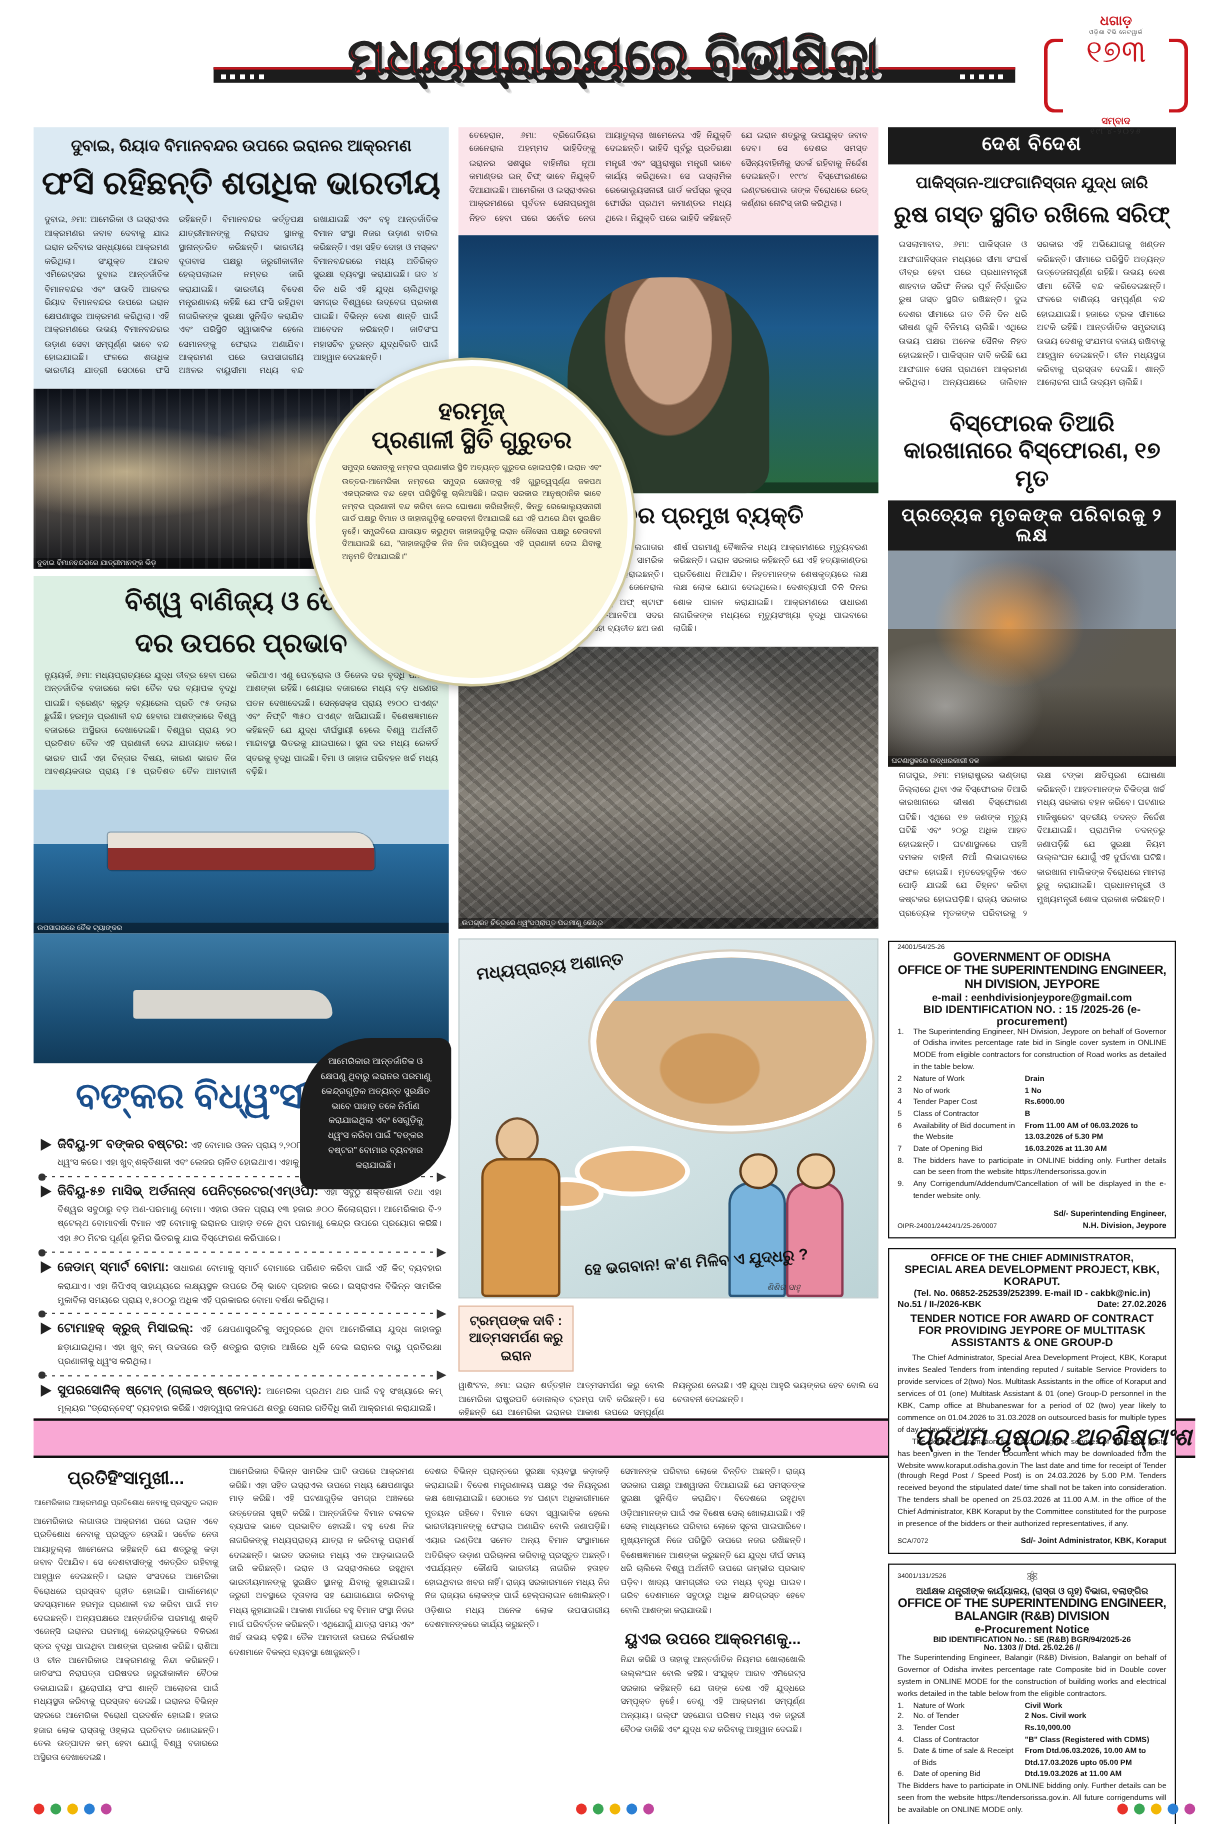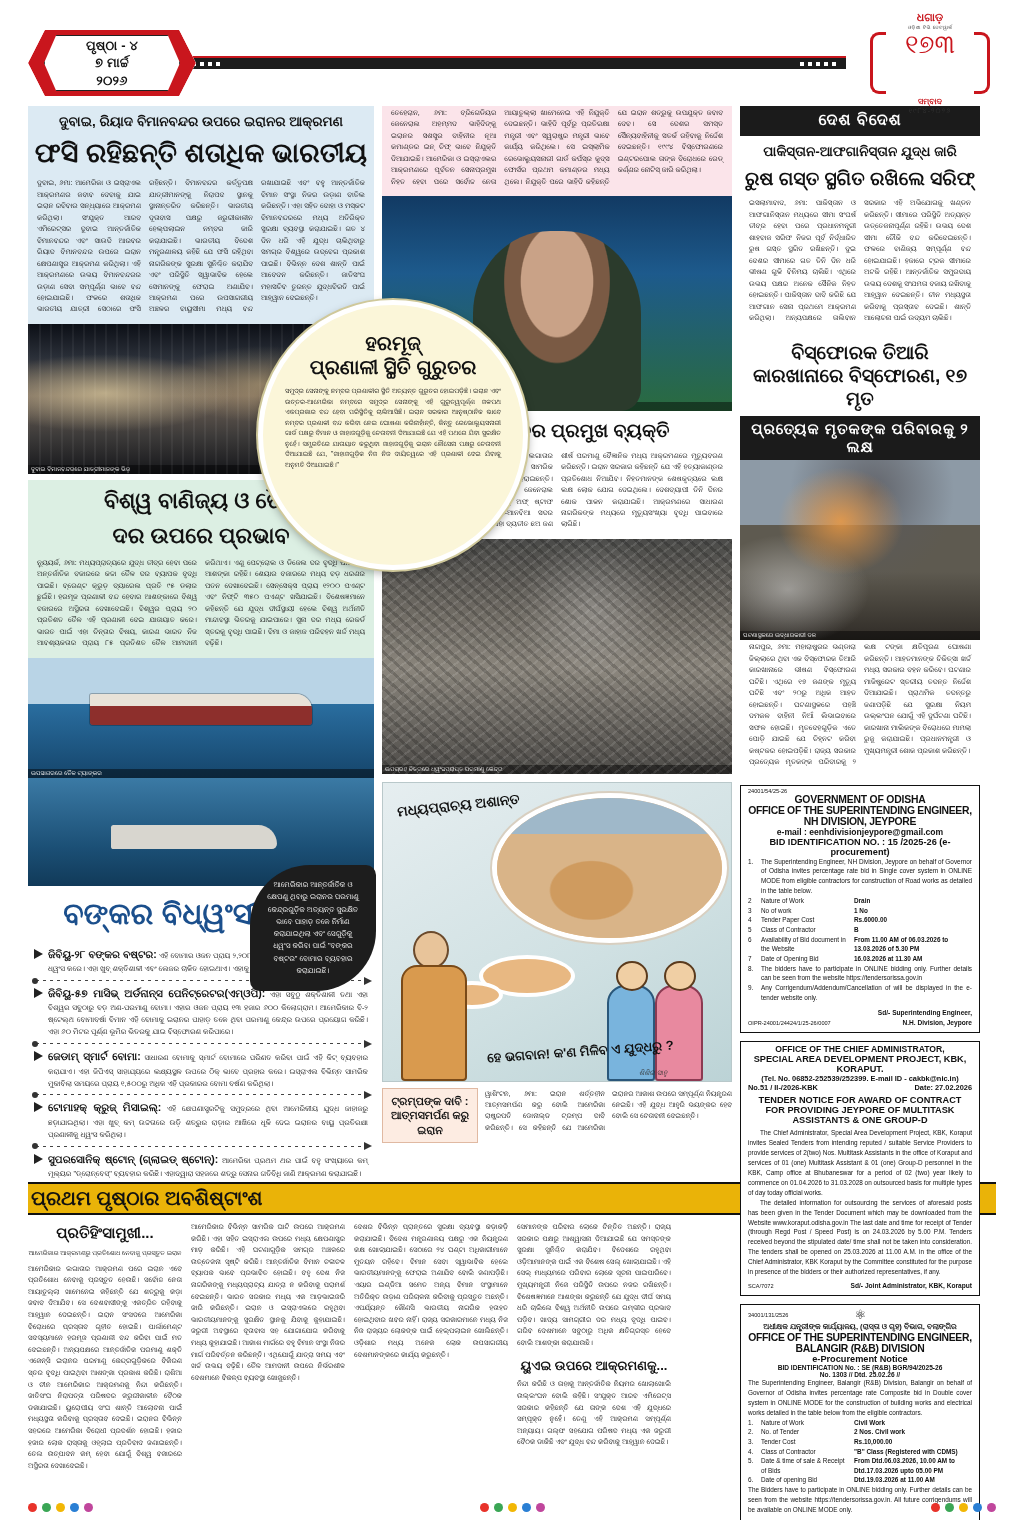--- a/index.html
+++ b/index.html
@@ -188,47 +188,43 @@
   .ad-row { display:flex; font-size:6.4px; line-height:1.5; gap:3px; }
   .ad-row .n { width:10px; flex:0 0 10px; }
   .ad-row .k { flex:1 1 auto; }
   .ad-row .v { width:118px; flex:0 0 118px; font-weight:bold; }
   .ad-para { font-size:6.4px; line-height:1.55; text-align:justify; }
   .ad-sign { font-size:6.6px; font-weight:bold; text-align:right; margin-top:3px;}
   .ad-code { font-size:5.6px; }
   .ad-top { display:flex; justify-content:space-between; font-size:6px; }
 
   
-  .cont-band{ background:#eab308; border-top:2px solid #111; border-bottom:2px solid #111;
-              text-align:left; font-size:20px; font-weight:bold; padding:3px; margin-top:6px; }
+  .cont-band{ background:#f9a8d4; border-top:2px solid #111; border-bottom:2px solid #111;
+              text-align:right; font-size:20px; font-weight:bold; padding:3px; margin-top:6px;font-style:italic; }
   .cont-grid{ display:flex; gap:9px; margin-top:6px; }
   .cont-col{ width:154px; font-size:7px; line-height:1.66; text-align:justify; }
   .cont-title{ font-size:15px; font-weight:bold; text-align:center; margin-bottom:2px; }
   .cont-sub{ font-size:6.4px; text-align:center; margin-bottom:4px; }
 
   
   .footer{ position:absolute; left:28px; right:28px; bottom:6px; height:14px;
            display:flex; align-items:center; justify-content:space-between; }
   .dots{ display:flex; gap:5px; }
   .dots i{ width:9px;height:9px;border-radius:50%; display:block; }
   .wm { position:absolute; left:50%; top:600px; transform:translateX(-50%);
         font-size:52px; color:rgba(0,0,0,.06); font-weight:bold; pointer-events:none; z-index:7;}
 </style>
 </head>
 <body>
 
 <div class="page">
 
   <div class="masthead">
     <div class="masthead-rail"></div>
-    <div class="flag-badge">
-      <div class="flag-line">ପୃଷ୍ଠା - ୪</div>
-      <div class="flag-line">୭ ମାର୍ଚ୍ଚ</div>
-      <div class="flag-line">୨୦୨୬</div>
-    </div>
+    <div class="mast-title">ମଧ୍ୟପ୍ରାଚ୍ୟରେ ବିଭୀଷିକା</div>
     <div class="logo-badge">
       <span class="logo-bracket l"></span>
       <span class="logo-bracket r"></span>
       <div class="logo-top">ଧଗାଡ଼</div>
       <div class="logo-sub">ଓଡ଼ିଶା ଟିଭି ନେଟୱାର୍କ</div>
       <div class="logo-num">୧୭୩</div>
       <div class="logo-bot">ସମ୍ବାଦ</div>
       <div class="logo-yr">୧୯୮୪-୨୦୨୬</div>
     </div>
   </div>
@@ -273,21 +269,21 @@
           <div class="bl-txt"><b>ଜେଡାମ୍ ସ୍ମାର୍ଟ ବୋମା:</b> <span>ସାଧାରଣ ବୋମାକୁ ସ୍ମାର୍ଟ ବୋମାରେ ପରିଣତ କରିବା ପାଇଁ ଏହି କିଟ୍ ବ୍ୟବହାର କରାଯାଏ। ଏହା ଜିପିଏସ୍ ସାହାଯ୍ୟରେ ଲକ୍ଷ୍ୟସ୍ଥଳ ଉପରେ ଠିକ୍ ଭାବେ ପ୍ରହାର କରେ। ଇସ୍ରାଏଲ ବିଭିନ୍ନ ସାମରିକ ମୁକାବିଲା ସମୟରେ ପ୍ରାୟ ୧,୫୦୦ରୁ ଅଧିକ ଏହି ପ୍ରକାରର ବୋମା ବର୍ଷଣ କରିଥିଲା।</span></div>
         </div>
         <div class="bl-sep"></div>
         <div class="bl-row">
           <span class="bl-tri"></span>
           <div class="bl-txt"><b>ଟୋମାହକ୍ କ୍ରୁଜ୍ ମିସାଇଲ୍:</b> <span>ଏହି କ୍ଷେପଣାସ୍ତ୍ରଟିକୁ ସମୁଦ୍ରରେ ଥିବା ଆମେରିକୀୟ ଯୁଦ୍ଧ ଜାହାଜରୁ ଛଡ଼ାଯାଇଥିଲା। ଏହା ଖୁବ୍ କମ୍ ଉଚ୍ଚତାରେ ଉଡ଼ି ଶତ୍ରୁର ରାଡ଼ାର ଆଖିରେ ଧୂଳି ଦେଇ ଇରାନର ବାୟୁ ପ୍ରତିରକ୍ଷା ପ୍ରଣାଳୀକୁ ଧ୍ୱଂସ କରିଥିଲା।</span></div>
         </div>
         <div class="bl-sep"></div>
         <div class="bl-row">
           <span class="bl-tri"></span>
-          <div class="bl-txt"><b>ସୁପରସୋନିକ୍ ଷ୍ଟୋନ୍ (ଗ୍ଲାଇଡ୍ ଷ୍ଟୋନ୍):</b> <span>ଆମେରିକା ପ୍ରଥମ ଥର ପାଇଁ ବହୁ ସଂଖ୍ୟାରେ କମ୍ ମୂଲ୍ୟର "ଡ୍ରୋନ୍‌ବେସ୍‌" ବ୍ୟବହାର କରିଛି। ଏହାଦ୍ୱାରା ସହଜରେ ଶତ୍ରୁ ସେନାର ଗତିବିଧି ଜାଣି ଆକ୍ରମଣ କରାଯାଇଛି।</span></div>
+          <div class="bl-txt"><b>ସୁପରସୋନିକ୍ ଷ୍ଟୋନ୍ (ଗ୍ଲାଇଡ୍ ଷ୍ଟୋନ୍):</b> <span>ଆମେରିକା ପ୍ରଥମ ଥର ପାଇଁ ବହୁ ସଂଖ୍ୟାରେ କମ୍ ମୂଲ୍ୟର "ଡ୍ରୋନ୍‌ବେସ୍‌" ବ୍ୟବହାର କରିଛି। ଏହାଦ୍ୱାରା ଜଳପଥେ ଶତ୍ରୁ ସେନାର ଗତିବିଧି ଜାଣି ଆକ୍ରମଣ କରାଯାଇଛି।</span></div>
         </div>
       </div>
     </div>
 
     <div class="col-b">
       <div class="tint-pink">
         <div class="body-txt c3">ତେହେରାନ, ୬ମା: ବ୍ରିଗେଡିୟର ଜେନେରାଲ ଅହମ୍ମଦ ଭାହିଦିଙ୍କୁ ଇରାନର ସଶସ୍ତ୍ର ବାହିନୀର ନୂଆ କମାଣ୍ଡର ଇନ୍ ଚିଫ୍ ଭାବେ ନିଯୁକ୍ତି ଦିଆଯାଇଛି। ଆମେରିକା ଓ ଇସ୍ରାଏଲର ଆକ୍ରମଣରେ ପୂର୍ବତନ ସେନାପ୍ରମୁଖ ନିହତ ହେବା ପରେ ସର୍ବୋଚ୍ଚ ନେତା ଆୟାତୁଲ୍ଲା ଖାମେନେଇ ଏହି ନିଯୁକ୍ତି ଦେଇଛନ୍ତି। ଭାହିଦି ପୂର୍ବରୁ ପ୍ରତିରକ୍ଷା ମନ୍ତ୍ରୀ ଏବଂ ସ୍ୱରାଷ୍ଟ୍ର ମନ୍ତ୍ରୀ ଭାବେ କାର୍ଯ୍ୟ କରିଥିଲେ। ସେ ଇସ୍ଲାମିକ ରେଭୋଲ୍ୟୁସନାରୀ ଗାର୍ଡ କର୍ପସ୍‌ର କୁଦ୍‌ସ ଫୋର୍ସର ପ୍ରଥମ କମାଣ୍ଡର ମଧ୍ୟ ଥିଲେ। ନିଯୁକ୍ତି ପରେ ଭାହିଦି କହିଛନ୍ତି ଯେ ଇରାନ ଶତ୍ରୁକୁ ଉପଯୁକ୍ତ ଜବାବ ଦେବ। ସେ ଦେଶର ସମସ୍ତ ସୈନ୍ୟବାହିନୀକୁ ସତର୍କ ରହିବାକୁ ନିର୍ଦ୍ଦେଶ ଦେଇଛନ୍ତି। ୧୯୯୪ ବିସ୍ଫୋରଣରେ ଇଣ୍ଟରପୋଲ ତାଙ୍କ ବିରୋଧରେ ରେଡ୍ କର୍ଣ୍ଣର ନୋଟିସ୍ ଜାରି କରିଥିଲା।</div>
       </div>
       <div class="photo p-portrait">
         <div class="ph-label">ଅହମ୍ମଦ ଭାହିଦି</div>
@@ -316,21 +312,21 @@
             </span>
           <span class="k k2">
               <span class="h"></span>
             </span>
         </div>
         <div class="ctoon-cap1">ମଧ୍ୟପ୍ରାଚ୍ୟ ଅଶାନ୍ତ</div>
         <div class="ctoon-cap2">ହେ ଭଗବାନ! କ'ଣ ମିଳିବ ଏ ଯୁଦ୍ଧରୁ ?</div>
         <div class="ctoon-sign">ଶିଶିର ସାହୁ</div>
       </div>
 
-      <div style="display:flex; gap:7px; margin-top:6px;">
+      <div style="display:flex; gap:7px; margin-top:6px;flex-direction:column;">
         <div style="width:96px; background:#fdece2; border:1px solid #e0b9a2; padding:5px;">
           <div style="font-size:11px;font-weight:bold;text-align:center;line-height:1.3">ଟ୍ରମ୍ପଙ୍କ ଦାବି :</div>
           <div style="font-size:11px;font-weight:bold;text-align:center;line-height:1.3">ଆତ୍ମସମର୍ପଣ କରୁ ଇରାନ</div>
         </div>
         <div style="flex:1; font-size:7px; line-height:1.6; text-align:justify; column-count:2; column-gap:7px;">ୱାଶିଂଟନ, ୬ମା: ଇରାନ ଶର୍ତ୍ତହୀନ ଆତ୍ମସମର୍ପଣ କରୁ ବୋଲି ଆମେରିକା ରାଷ୍ଟ୍ରପତି ଡୋନାଲ୍ଡ ଟ୍ରମ୍ପ ଦାବି କରିଛନ୍ତି। ସେ କହିଛନ୍ତି ଯେ ଆମେରିକା ଇରାନର ଆକାଶ ଉପରେ ସମ୍ପୂର୍ଣ୍ଣ ନିୟନ୍ତ୍ରଣ ନେଇଛି। ଏହି ଯୁଦ୍ଧ ଆହୁରି ଭୟଙ୍କର ହେବ ବୋଲି ସେ ଚେତାବନୀ ଦେଇଛନ୍ତି।</div>
       </div>
     </div>
 
     <div class="col-c">
       <div class="sec-band">ଦେଶ ବିଦେଶ</div>

